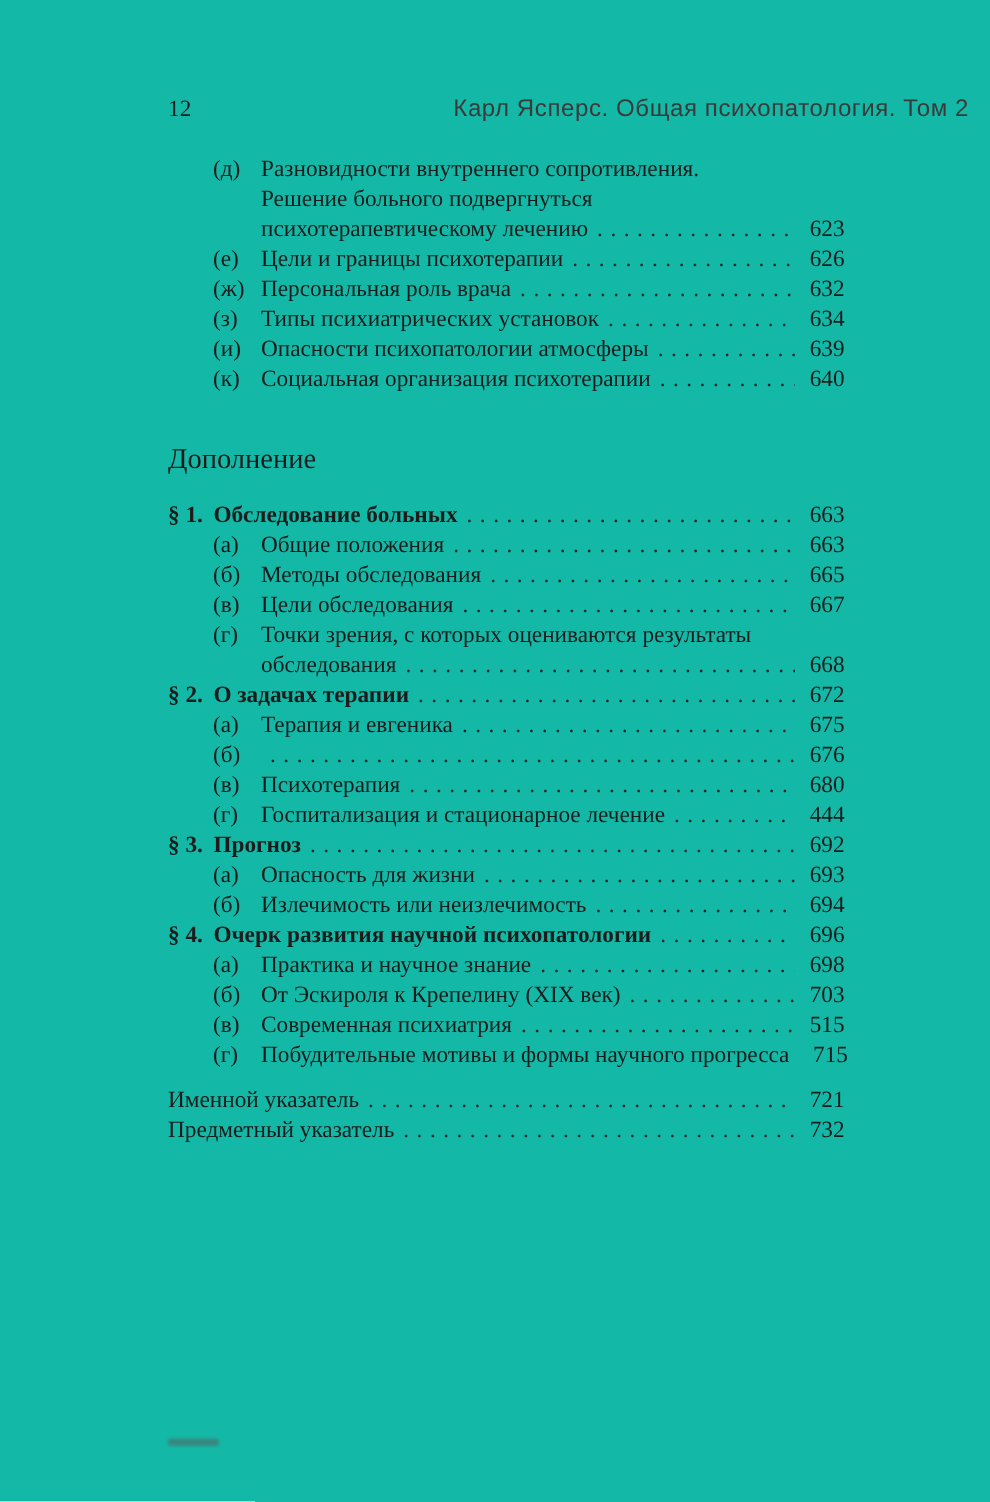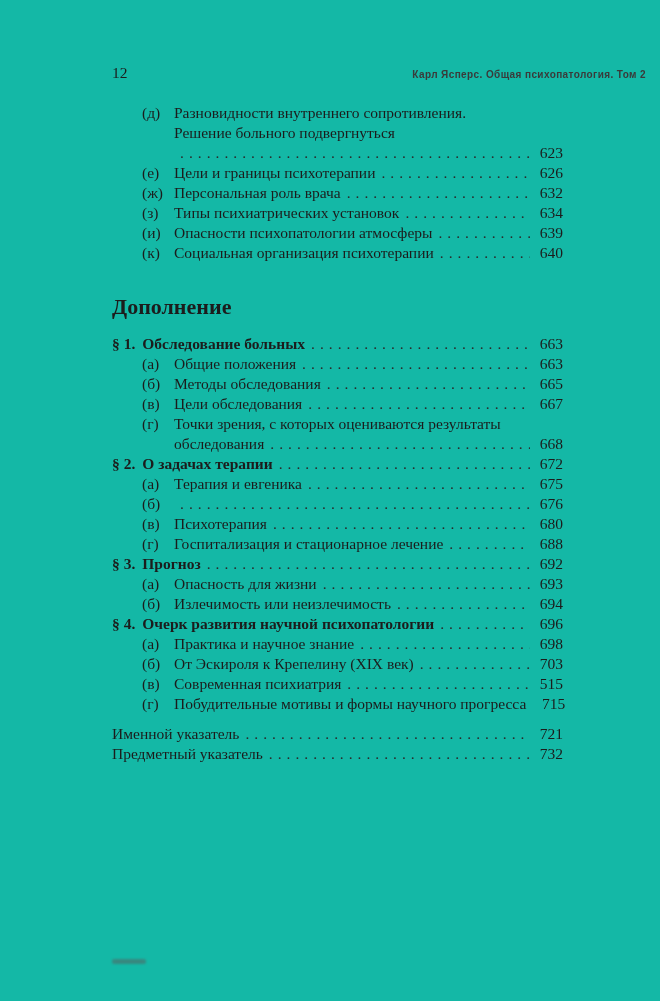--- a/index.html
+++ b/index.html
@@ -19,24 +19,23 @@
     justify-content: space-between;
     align-items: baseline;
     padding: 64px 14px 0 112px;
   }
   .folio {
     font-size: 15.5px;
     color: #1c1c1c;
   }
   .running-title {
     font-family: "Liberation Sans", "DejaVu Sans", sans-serif;
-    font-size: 10px;
+    font-size: 16px;
     letter-spacing: 0.4px;
     color: #3a3a3a;
-    font-weight: bold;
   }
   .content {
     padding: 21px 97px 0 112px;
     font-size: 15.5px;
   }
   .toc-line {
     display: flex;
     align-items: baseline;
     line-height: 20px;
   }
@@ -69,22 +68,22 @@
     content: "..................................................................................";
     letter-spacing: 5px;
   }
   .pg {
     flex: 0 0 auto;
     min-width: 27px;
     text-align: right;
     white-space: nowrap;
   }
   .heading {
-    font-size: 22px;
-    font-weight: bold;
+    font-size: 19px;
+    font-weight: normal;
     margin: 30px 0 13px 0;
     line-height: 28px;
   }
   .index-block { margin-top: 10px; }
   .artifact {
     position: absolute;
     left: 112px;
     top: 959px;
     width: 34px;
     height: 5px;
@@ -106,20 +105,21 @@
     <div id="top-list">
         <div class="toc-entry sub">
           <div class="toc-line">
             <span class="toc-label">(д)</span>
             <span class="toc-text">Разновидности внутреннего сопротивления.</span>
           </div>
           <div class="toc-line cont">
             <span class="toc-text">Решение больного подвергнуться</span>
           </div>
           <div class="toc-line cont">
+            <span class="toc-text">психотерапевтическому лечению</span>
             <span class="dots"></span>
             <span class="pg">623</span>
           </div>
         </div>
         <div class="toc-entry sub">
           <div class="toc-line">
             <span class="toc-label">(е)</span>
             <span class="toc-text">Цели и границы психотерапии</span>
             <span class="dots"></span>
             <span class="pg">626</span>
@@ -232,21 +232,21 @@
             <span class="toc-text">Психотерапия</span>
             <span class="dots"></span>
             <span class="pg">680</span>
           </div>
         </div>
         <div class="toc-entry sub">
           <div class="toc-line">
             <span class="toc-label">(г)</span>
             <span class="toc-text">Госпитализация и стационарное лечение</span>
             <span class="dots"></span>
-            <span class="pg">688</span>
+            <span class="pg">444</span>
           </div>
         </div>
         <div class="toc-entry section">
           <div class="toc-line">
             <span class="toc-label">§ 3.</span>
             <span class="toc-text">Прогноз</span>
             <span class="dots"></span>
             <span class="pg">692</span>
           </div>
         </div>

